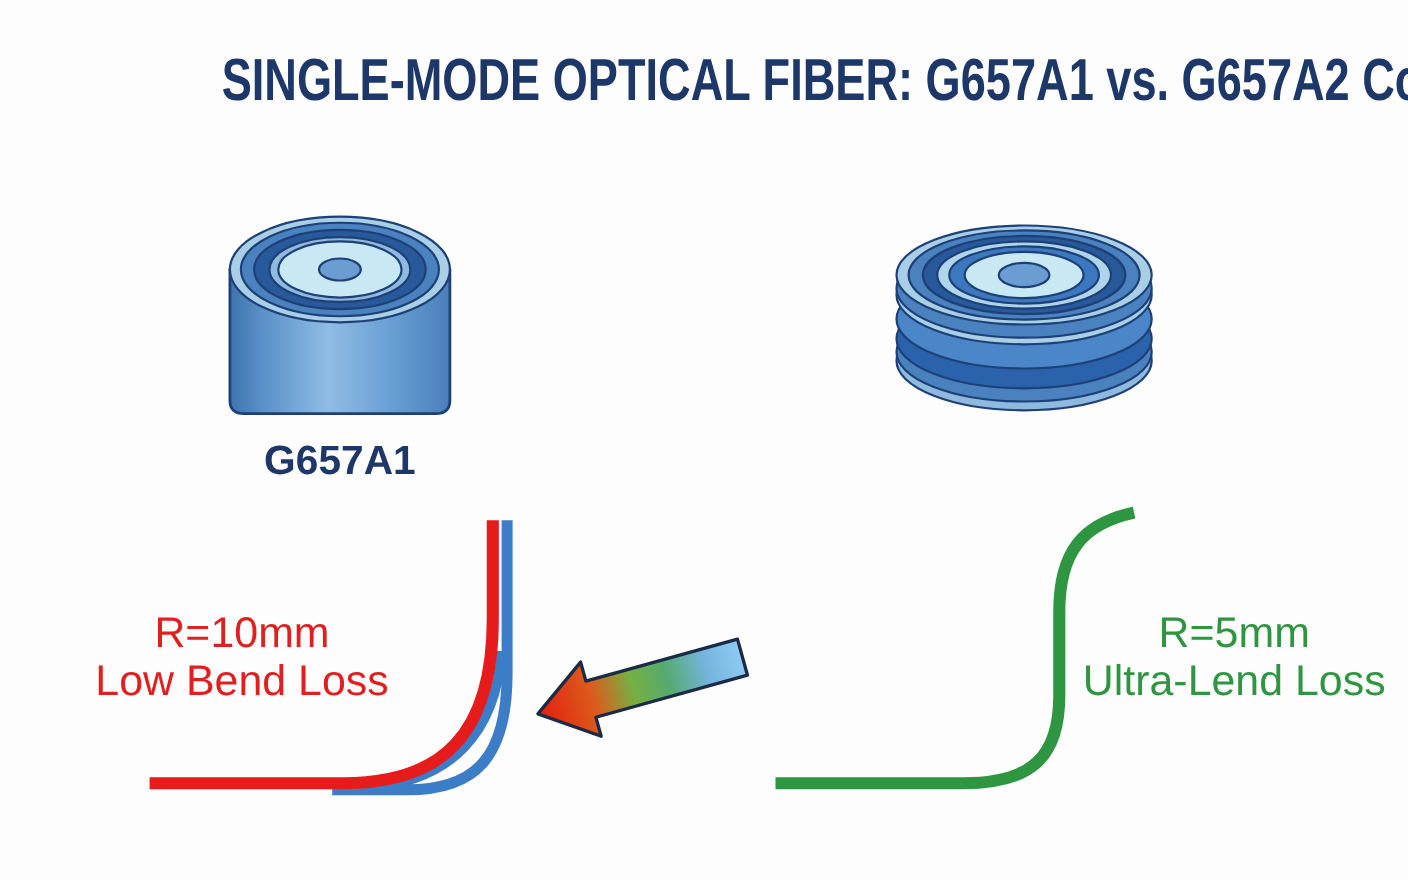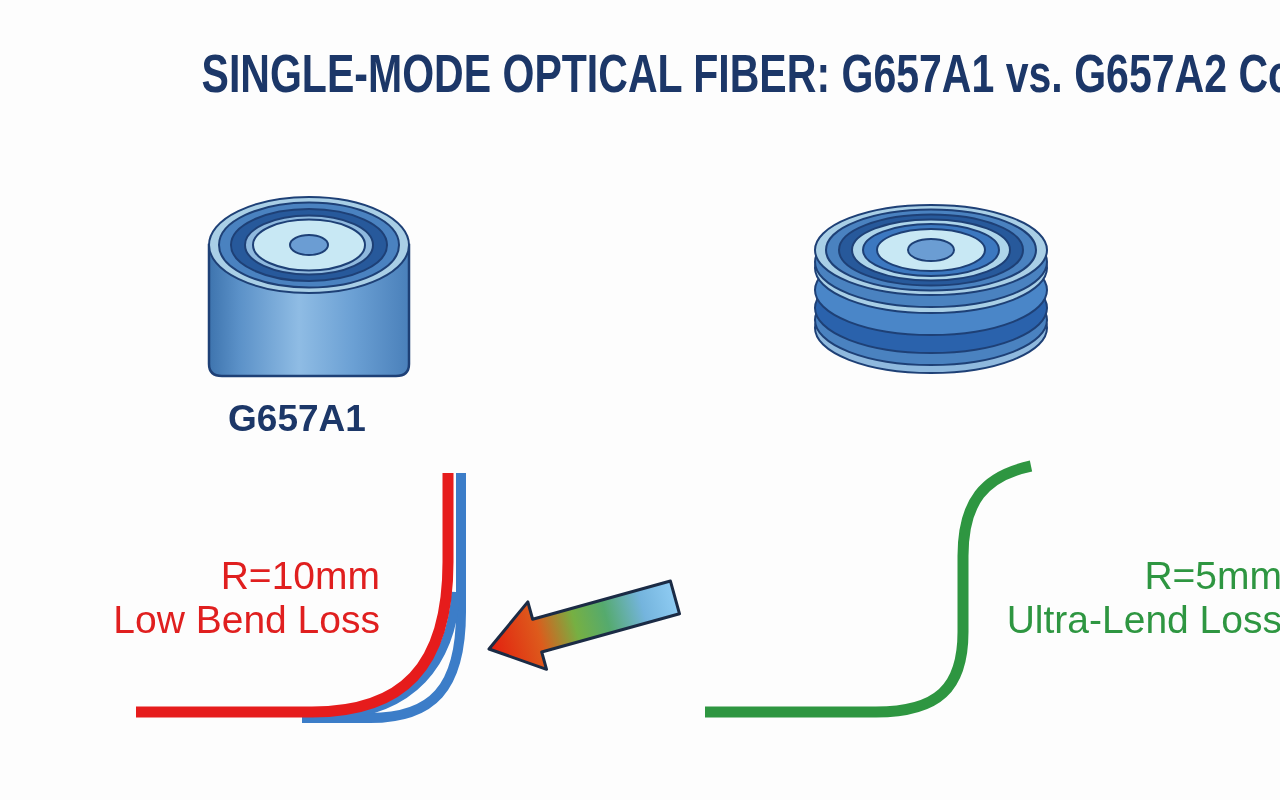--- a/index.html
+++ b/index.html
@@ -14,24 +14,24 @@
     font-weight:bold; font-size:54px; letter-spacing:0;
   }
   .page-title .squeeze{display:inline-block; transform:scaleX(0.76); transform-origin:center;}
   .diagram-svg{position:absolute; top:0; left:0;}
   .fiber ellipse{stroke:#1e4076; stroke-width:2;}
   .fiber .body{stroke:#1e4076; stroke-width:2.5;}
   .fiber-label{
     position:absolute; top:398px; width:220px; text-align:center;
     font-weight:bold; font-size:37px; white-space:nowrap;
   }
-  .fiber-label.left{left:187px;}
+  .fiber-label.left{left:199px;}
   .fiber-label.right{left:830px;}
   .annotation{
-    position:absolute; top:554px; width:320px; text-align:right;
+    position:absolute; top:554px; width:320px; text-align:center;
     font-size:39px; line-height:44px; white-space:nowrap;
   }
   .annotation.left{left:60px;}
   .annotation.right{left:962px;}
 </style>
 </head>
 <body>
 
 <div class="canvas" style="background: rgb(253, 253, 253);">
 

